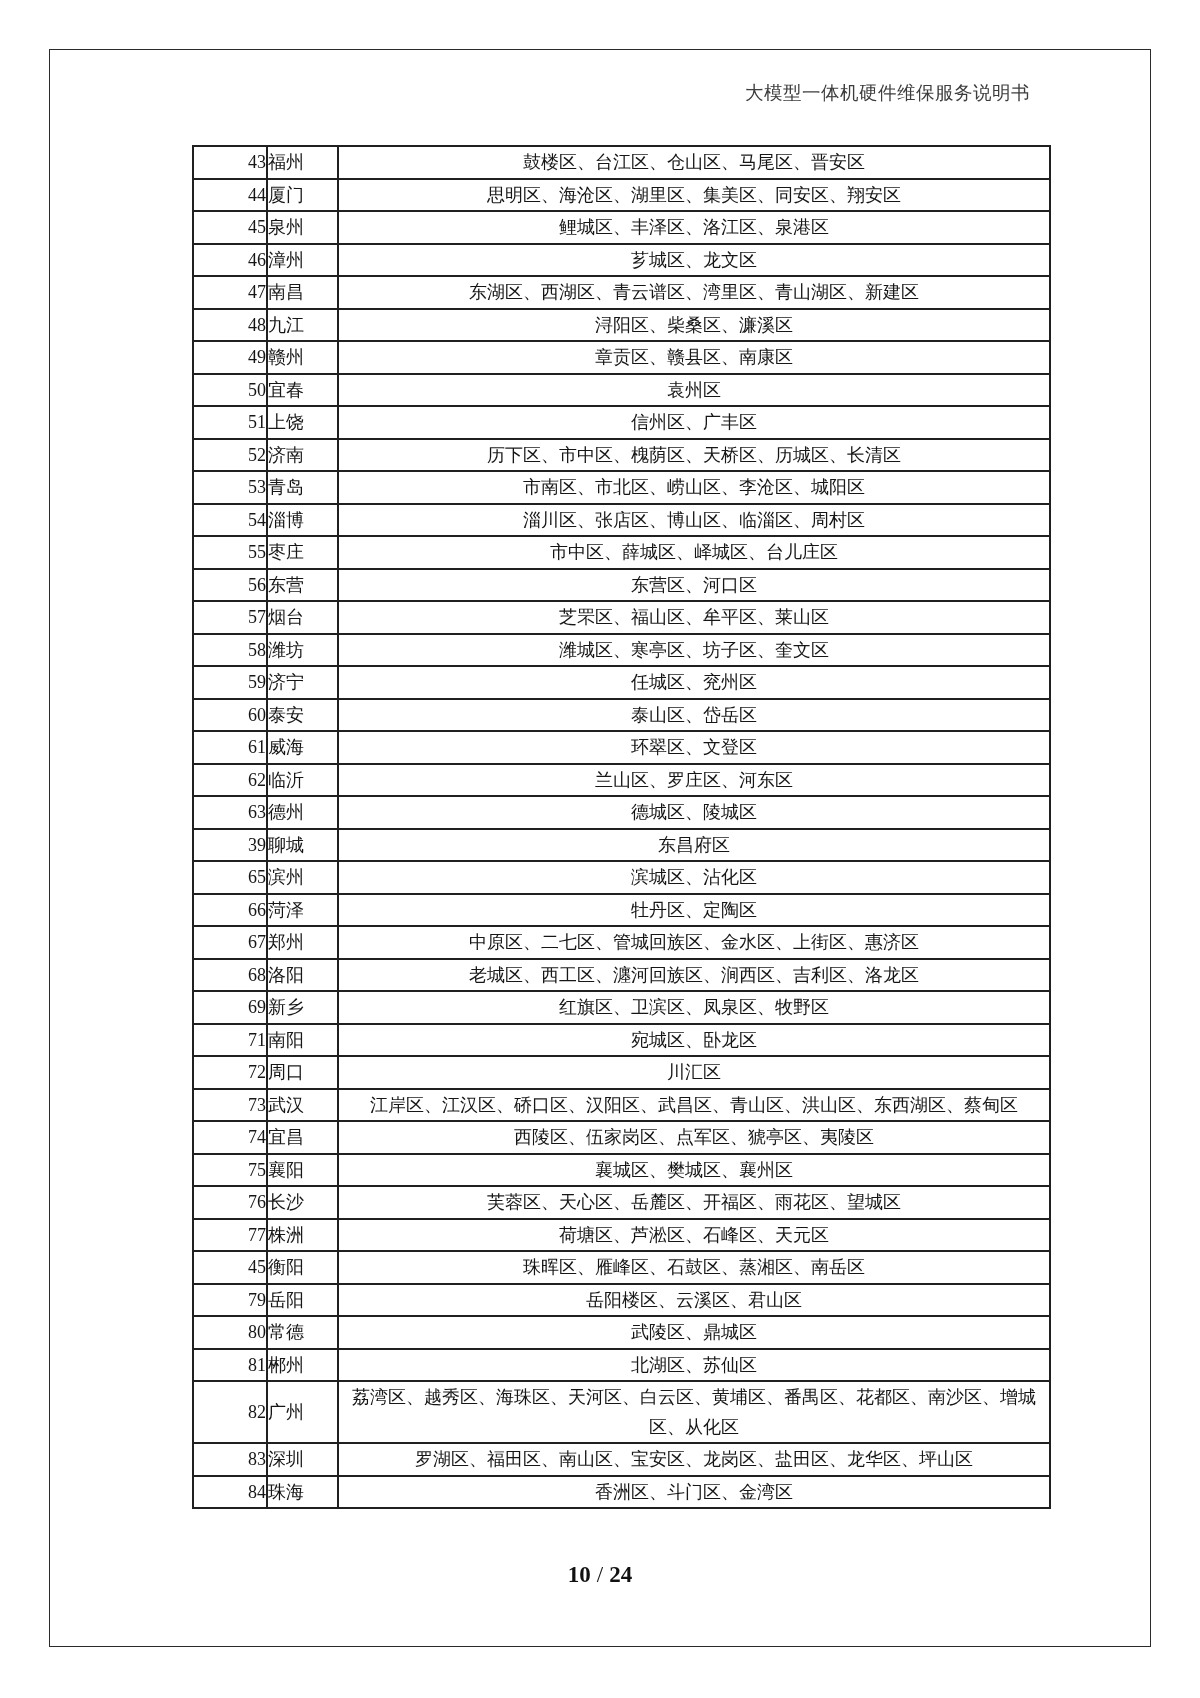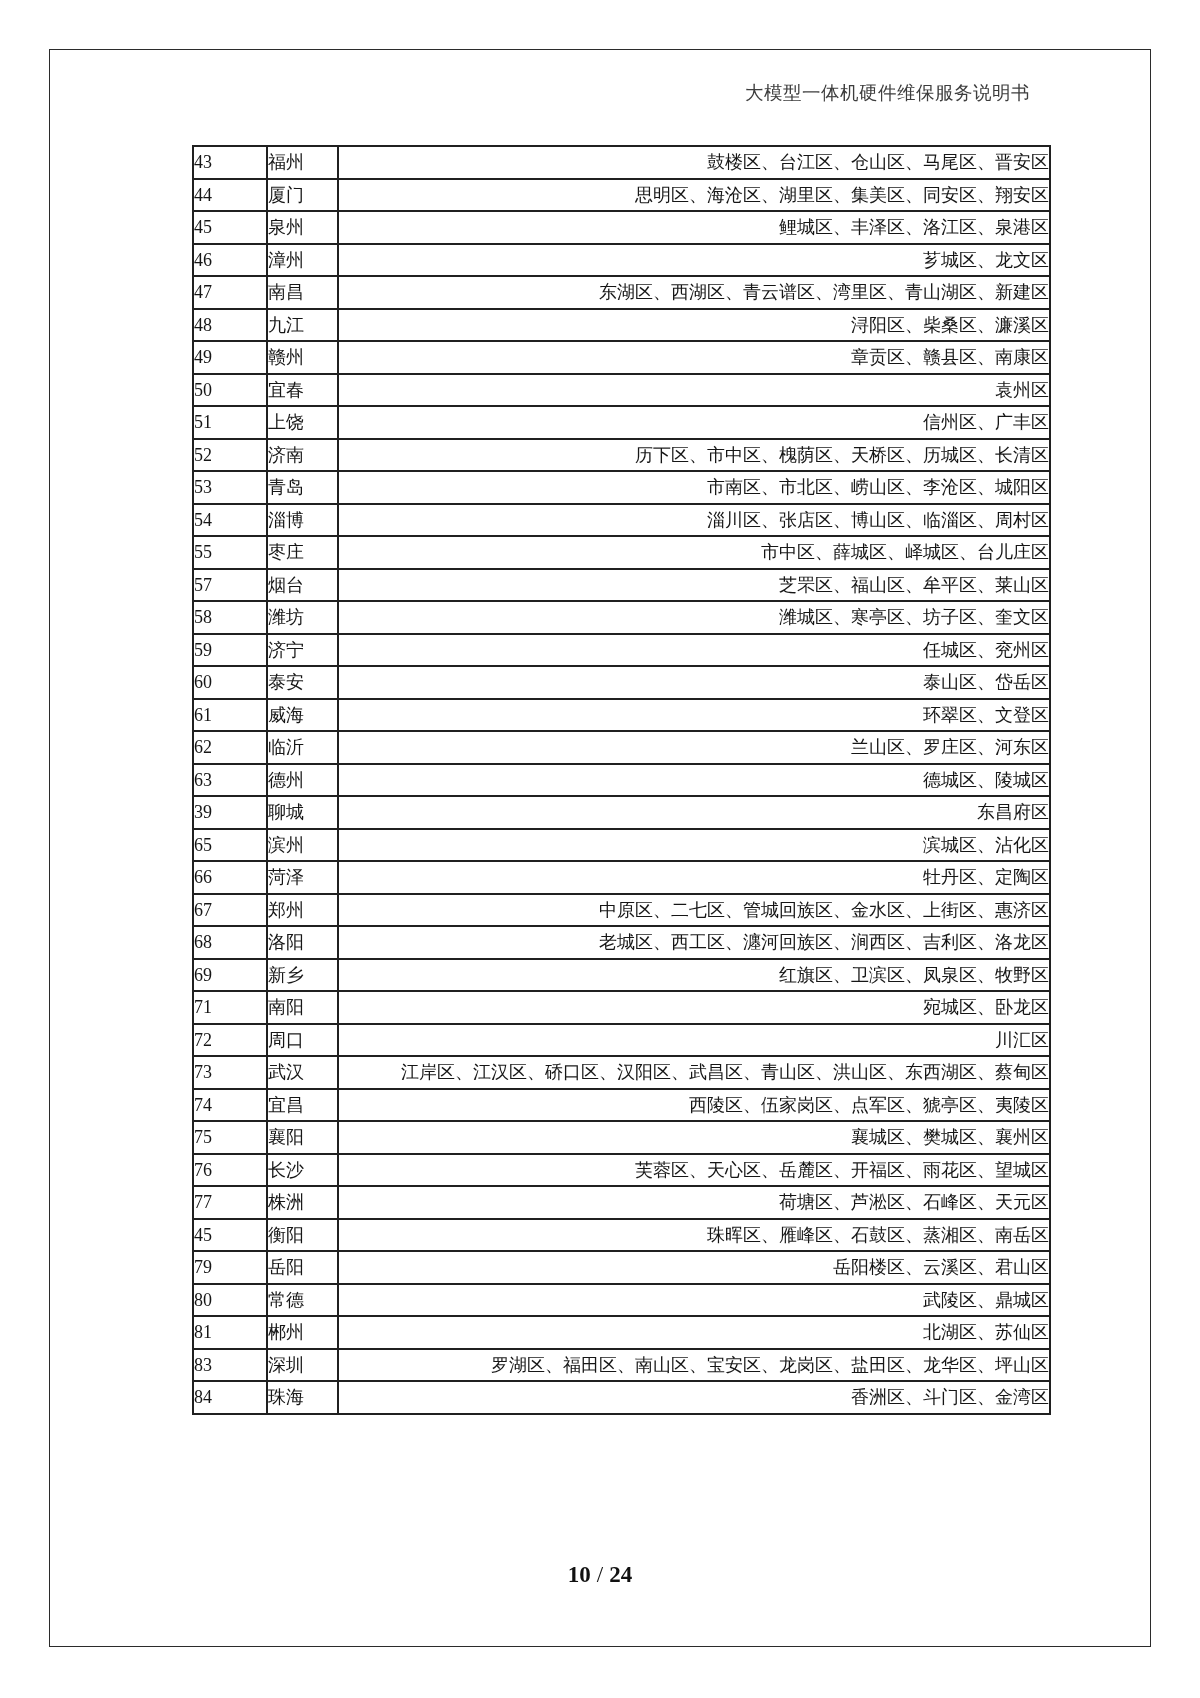--- a/index.html
+++ b/index.html
@@ -47,24 +47,24 @@
   table.districts-table col.c-districts { width: 712px; }
   table.districts-table td {
     border: 2px solid #202020;
     font-size: 18px;
     line-height: 30px;
     height: 30.5px;
     padding: 0;
     vertical-align: middle;
     color: #161616;
   }
-  td.no { text-align: left; }
+  td.no { text-align: right; }
   td.city { text-align: left; }
   td.districts {
-    text-align: right;
+    text-align: center;
     padding: 1px 6px 1px 13px;
     word-break: break-all;
   }
   .footer {
     position: absolute;
     top: 1562px;
     left: 0;
     width: 100%;
     text-align: center;
     font-size: 23px;
@@ -148,20 +148,25 @@
           <td class="no">54</td>
           <td class="city">淄博</td>
           <td class="districts">淄川区、张店区、博山区、临淄区、周村区</td>
         </tr>
         <tr>
           <td class="no">55</td>
           <td class="city">枣庄</td>
           <td class="districts">市中区、薛城区、峄城区、台儿庄区</td>
         </tr>
         <tr>
+          <td class="no">56</td>
+          <td class="city">东营</td>
+          <td class="districts">东营区、河口区</td>
+        </tr>
+        <tr>
           <td class="no">57</td>
           <td class="city">烟台</td>
           <td class="districts">芝罘区、福山区、牟平区、莱山区</td>
         </tr>
         <tr>
           <td class="no">58</td>
           <td class="city">潍坊</td>
           <td class="districts">潍城区、寒亭区、坊子区、奎文区</td>
         </tr>
         <tr>
@@ -268,20 +273,25 @@
           <td class="no">80</td>
           <td class="city">常德</td>
           <td class="districts">武陵区、鼎城区</td>
         </tr>
         <tr>
           <td class="no">81</td>
           <td class="city">郴州</td>
           <td class="districts">北湖区、苏仙区</td>
         </tr>
         <tr>
+          <td class="no">82</td>
+          <td class="city">广州</td>
+          <td class="districts">荔湾区、越秀区、海珠区、天河区、白云区、黄埔区、番禺区、花都区、南沙区、增城区、从化区</td>
+        </tr>
+        <tr>
           <td class="no">83</td>
           <td class="city">深圳</td>
           <td class="districts">罗湖区、福田区、南山区、宝安区、龙岗区、盐田区、龙华区、坪山区</td>
         </tr>
         <tr>
           <td class="no">84</td>
           <td class="city">珠海</td>
           <td class="districts">香洲区、斗门区、金湾区</td>
         </tr>
       </tbody>

